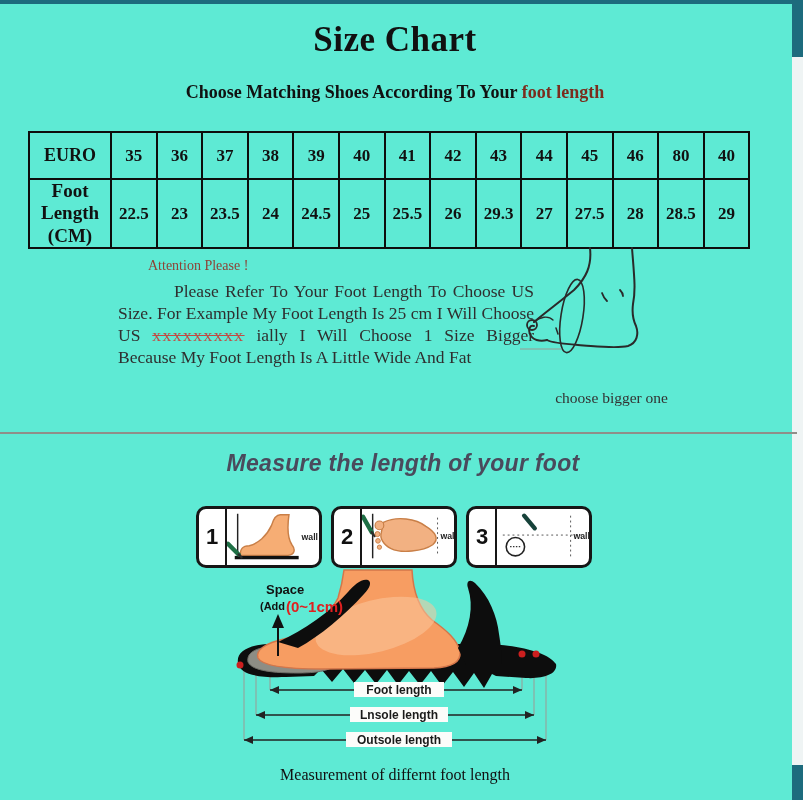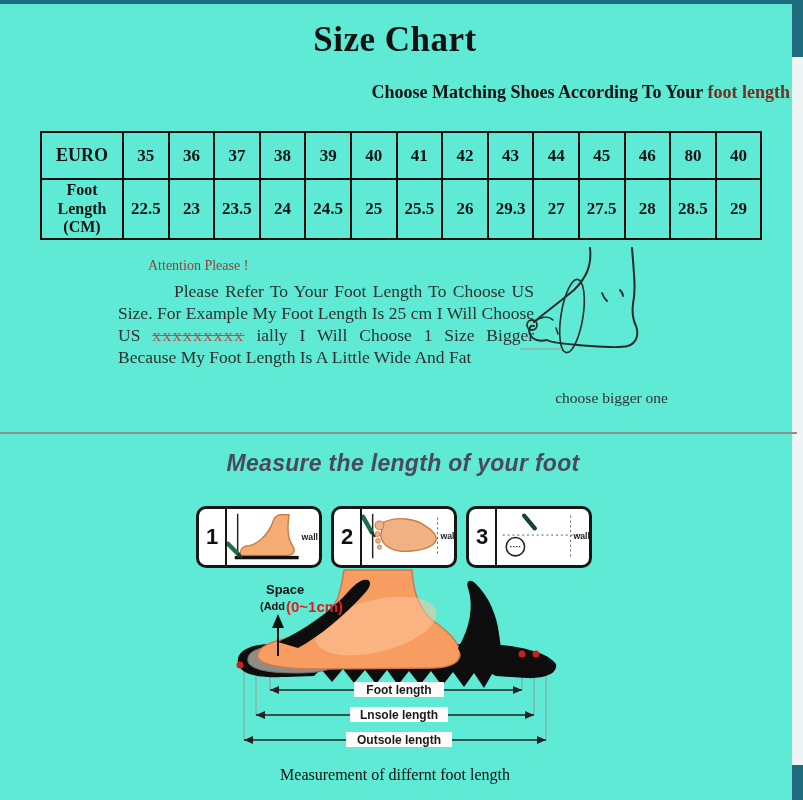--- a/index.html
+++ b/index.html
@@ -10,33 +10,33 @@
   }
   
   .top-bar{position:absolute;top:0;left:0;width:803px;height:4px;background:#1d6b7d;}
   .right-bar-top{position:absolute;top:0;right:0;width:11px;height:57px;background:#1d6b7d;}
   .right-bar-mid{position:absolute;top:57px;right:0;width:11px;height:708px;background:#eff4f4;}
   .right-bar-bottom{position:absolute;bottom:0;right:0;width:11px;height:35px;background:#1d6b7d;}
 
   
   .title{position:absolute;top:20px;left:0;width:790px;text-align:center;
     font-size:35px;font-weight:bold;letter-spacing:.5px;}
-  .subtitle{position:absolute;top:82px;left:0;width:790px;text-align:right;
+  .subtitle{position:absolute;top:82px;left:0;width:790px;text-align:center;
     font-size:18px;font-weight:bold;}
   .subtitle .hl{color:#7b2d1e;}
 
   
-  .size-table{position:absolute;top:131px;left:40px;width:721px;border-collapse:collapse;
+  .size-table{position:absolute;top:131px;left:28px;width:721px;border-collapse:collapse;
     table-layout:fixed;border-radius:28px;}
   .size-table td{border:2.5px solid #0d0d0d;text-align:center;vertical-align:middle;
     font-weight:bold;font-size:17px;padding:0;}
   .size-table .row-head{font-size:18px;}
   .size-table tr:first-child td{height:45px;}
   .size-table tr:last-child td{height:58px;}
-  .size-table .lbl-lines{font-size:16px;line-height:1.18;margin-top:36px;}
+  .size-table .lbl-lines{font-size:19px;line-height:1.18;margin-top:36px;}
 
   
   .attention-heading{position:absolute;top:258px;left:148px;font-size:14px;color:#8d4437;}
   .attention-body{position:absolute;top:280px;left:118px;width:416px;
     font-size:17.5px;line-height:22px;color:#2f2f2f;text-align:justify;text-indent:56px;}
   .attention-body .redx{color:#c24b43;letter-spacing:1.5px;text-decoration:line-through;}
 
   .foot-illustration{position:absolute;top:246px;left:520px;}
   .choose-bigger{position:absolute;top:388px;left:540px;width:128px;text-align:right;
     font-size:15.5px;line-height:19px;color:#333;}

